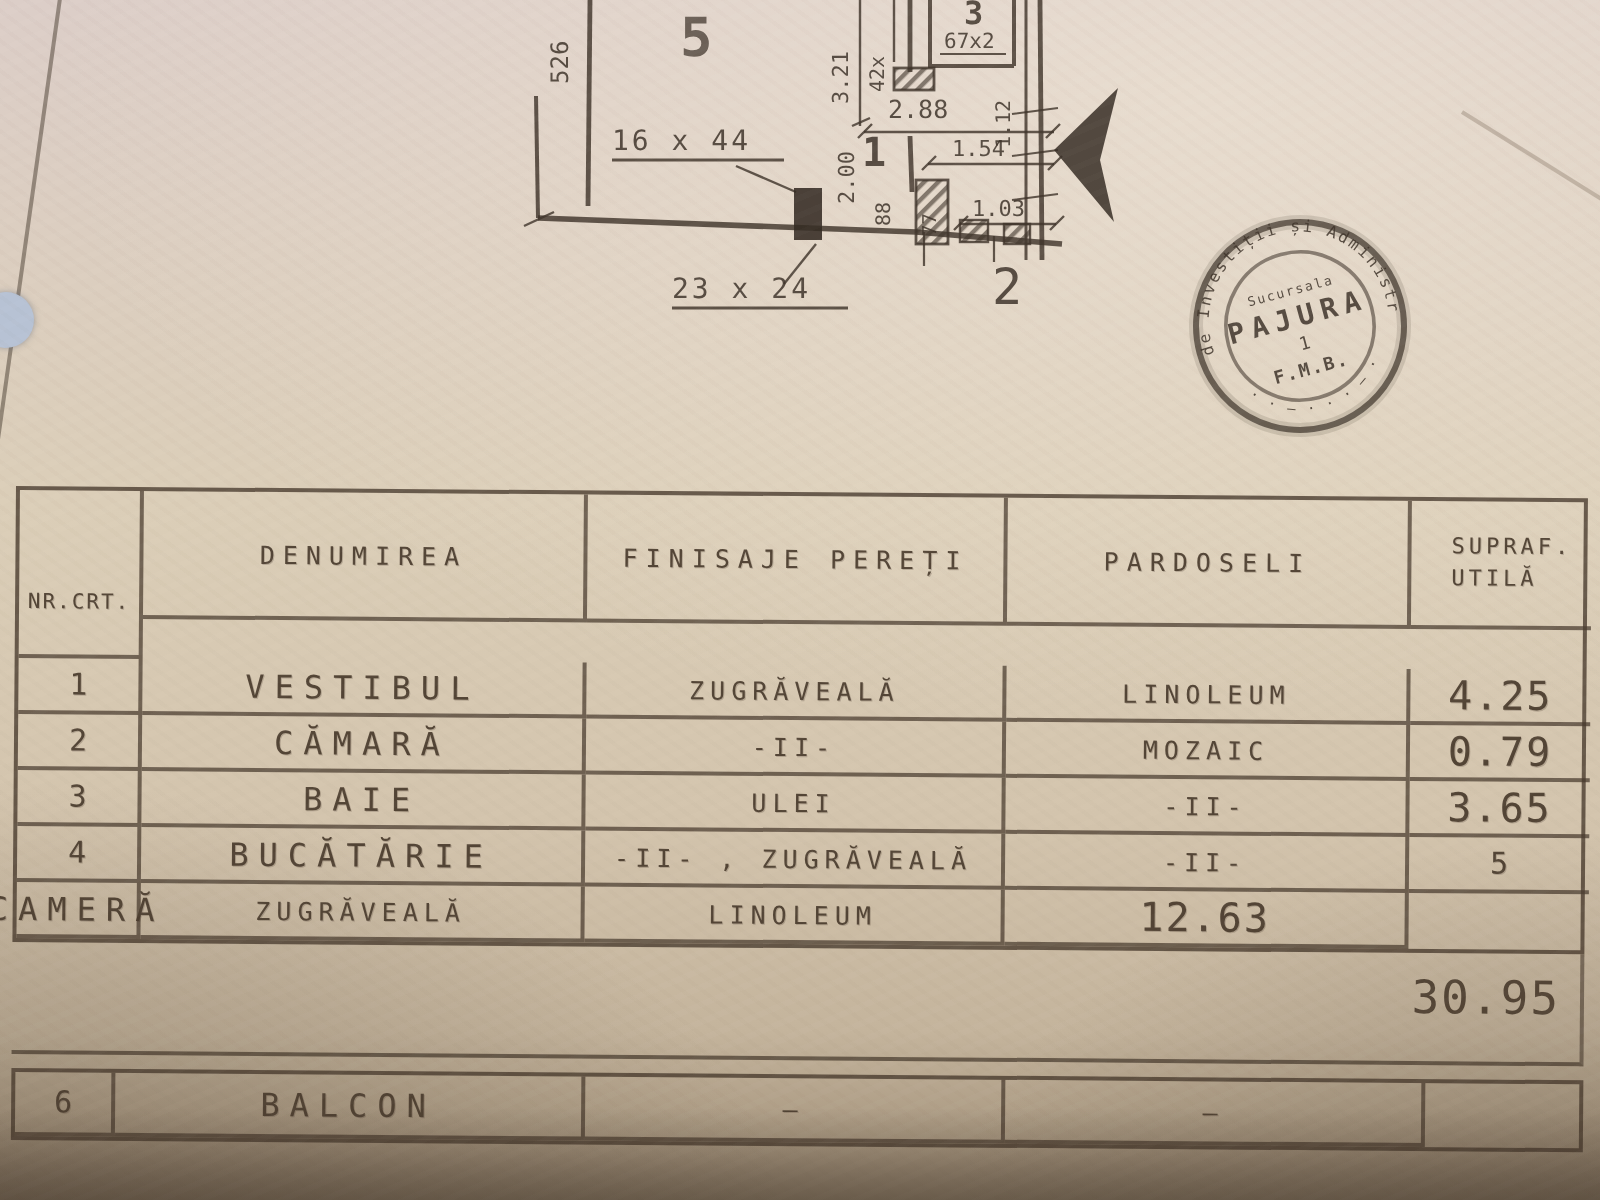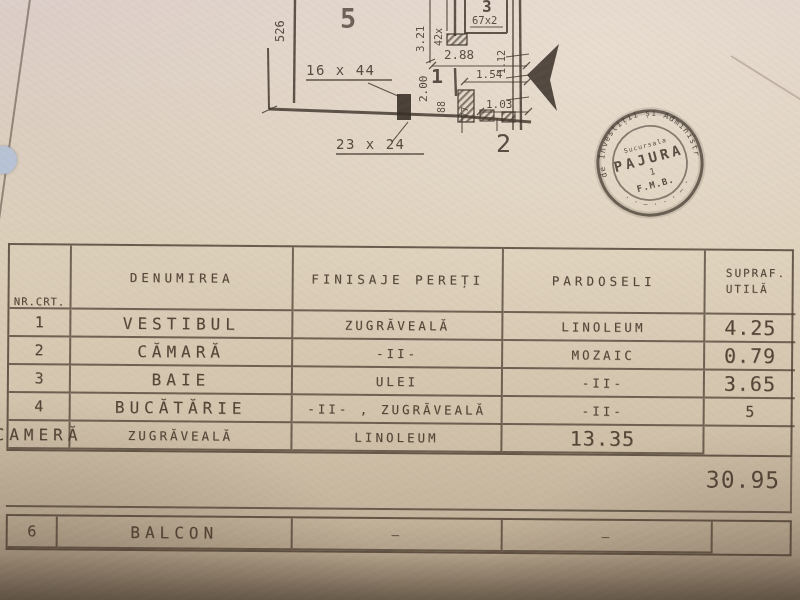--- a/index.html
+++ b/index.html
@@ -25,21 +25,21 @@
   svg text{font-family:"DejaVu Sans Mono","Liberation Mono",monospace;fill:rgba(62,52,42,.85);}
   
   .tbl{position:absolute;left:8px;top:243px;width:786px;transform:rotate(.45deg);transform-origin:0 0;
       color:rgba(74,60,46,.92);}
   .main-grid{display:grid;grid-template-columns:62px 222px 210px 202px 90px;
       border:2px solid rgba(70,57,44,.78);}
   .cell{border-right:2px solid rgba(70,57,44,.72);border-bottom:2px solid rgba(70,57,44,.72);
       display:flex;align-items:center;justify-content:center;text-shadow:.5px .5px 0 rgba(74,60,46,.25);}
   .cell:nth-child(5n){border-right:none;}
   .h{height:62px;font-size:12.5px;letter-spacing:4px;}
-  .h.c0{font-size:10.5px;letter-spacing:1px;align-items:flex-end;padding-bottom:0;}
+  .h.c0{font-size:10.5px;letter-spacing:1px;align-items:flex-end;padding-bottom:20px;}
   .h.c4{font-size:11px;letter-spacing:2px;white-space:pre-line;justify-content:flex-start;
       padding-left:20px;line-height:1.5;}
   .r{height:26px;}
   .r.c0{font-size:15px;}
   .r.c1{font-size:16px;letter-spacing:5px;}
   .r.c2,.r.c3{font-size:12.5px;letter-spacing:3px;}
   .r.c4{font-size:20px;letter-spacing:1px;}
   .total-band{position:relative;height:54px;border-bottom:2px solid rgba(70,57,44,.72);
       border-right:2px solid rgba(70,57,44,.6);}
   .total-label{position:absolute;right:124px;top:13px;font-size:15px;letter-spacing:7px;}
@@ -172,21 +172,21 @@
         <div class="cell r c3">-II-</div>
         <div class="cell r c4">3.65</div>
         <div class="cell r c0">4</div>
         <div class="cell r c1">BUCĂTĂRIE</div>
         <div class="cell r c2">-II- , ZUGRĂVEALĂ</div>
         <div class="cell r c3">-II-</div>
         <div class="cell r c0 last lastline">5</div>
         <div class="cell r c1 last lastline">CAMERĂ</div>
         <div class="cell r c2 last lastline">ZUGRĂVEALĂ</div>
         <div class="cell r c3 last lastline">LINOLEUM</div>
-        <div class="cell r c4 last lastline">13.35</div>
+        <div class="cell r c4 last lastline">12.63</div>
       </div>
     <div class="total-band">
       <span class="total-value">30.95</span>
     </div>
     <div class="balc-grid">
       <div class="cell r c0">6</div>
       <div class="cell r c1">BALCON</div>
       <div class="cell r c2">—</div>
       <div class="cell r c3">—</div>
     </div>

